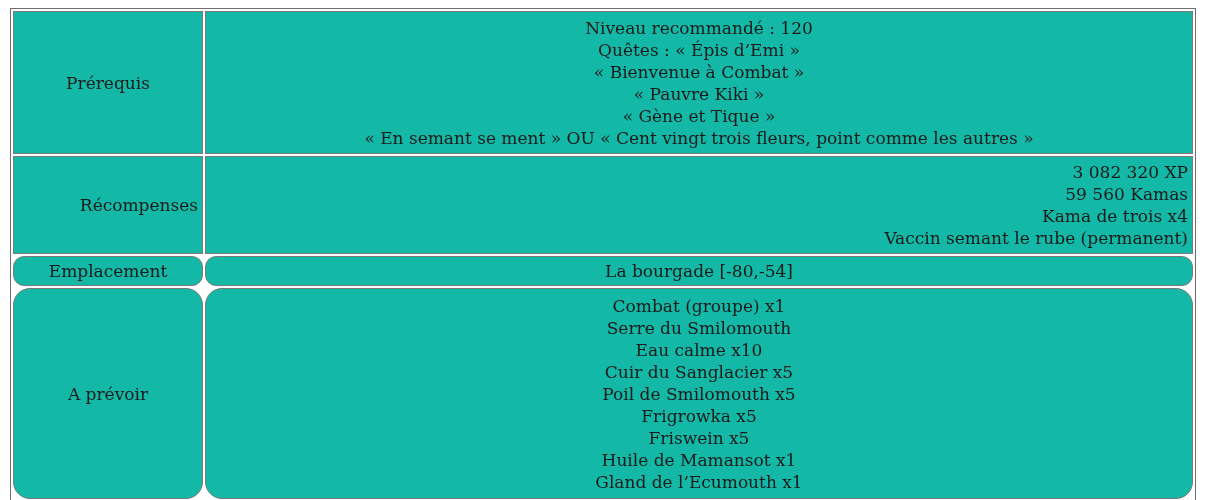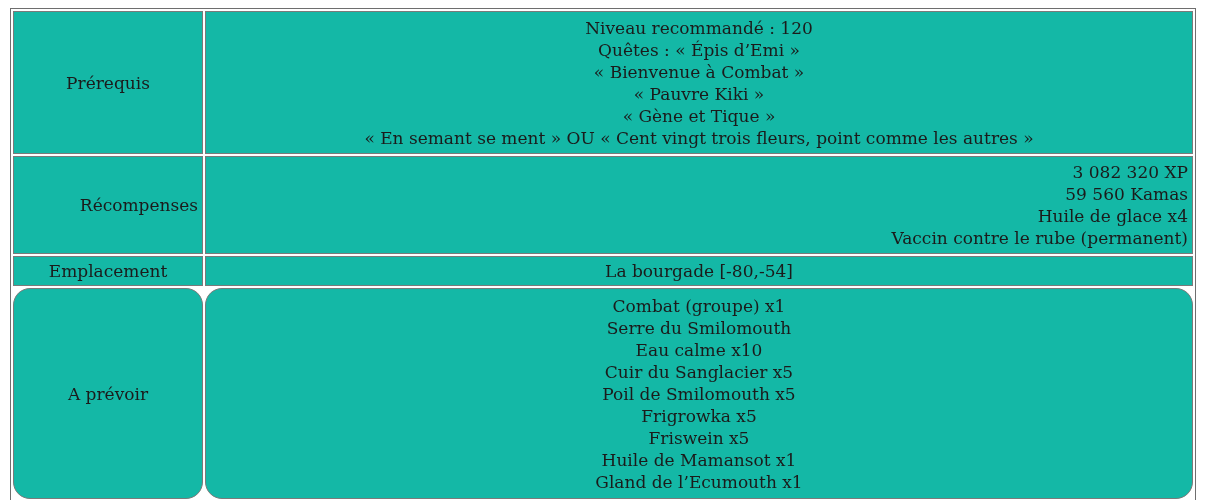--- a/index.html
+++ b/index.html
@@ -29,21 +29,21 @@
     line-height: 22px;
     padding: 3px 4px;
     background: #14b8a6;
   }
   .quest-table td.label-cell {
     width: 180px;
   }
   
   .quest-table tr:nth-child(1) td { height: 135px; }
   .quest-table tr:nth-child(2) td { height: 90px; text-align: right; }
-  .quest-table tr:nth-child(3) td { height: 22px; }
+  .quest-table tr:nth-child(3) td { height: 22px; border-radius: 11px; }
   .quest-table tr:nth-child(4) td { height: 203px; border-radius: 17px; }
 </style>
 </head>
 <body>
 
 <table class="quest-table">
   <tbody>
       <tr>
     <td class="label-cell">Prérequis</td>
     <td class="content-cell">
@@ -53,22 +53,22 @@
           <div>« Pauvre Kiki »</div>
           <div>« Gène et Tique »</div>
           <div>« En semant se ment » OU « Cent vingt trois fleurs, point comme les autres »</div>
         </td>
   </tr>
       <tr>
     <td class="label-cell">Récompenses</td>
     <td class="content-cell">
           <div>3 082 320 XP</div>
           <div>59 560 Kamas</div>
-          <div>Huile de glace x4</div>
-          <div>Vaccin contre le rube (permanent)</div>
+          <div>Kama de trois x4</div>
+          <div>Vaccin semant le rube (permanent)</div>
         </td>
   </tr>
       <tr>
     <td class="label-cell">Emplacement</td>
     <td class="content-cell">
           <div>La bourgade [-80,-54]</div>
         </td>
   </tr>
       <tr>
     <td class="label-cell">A prévoir</td>

